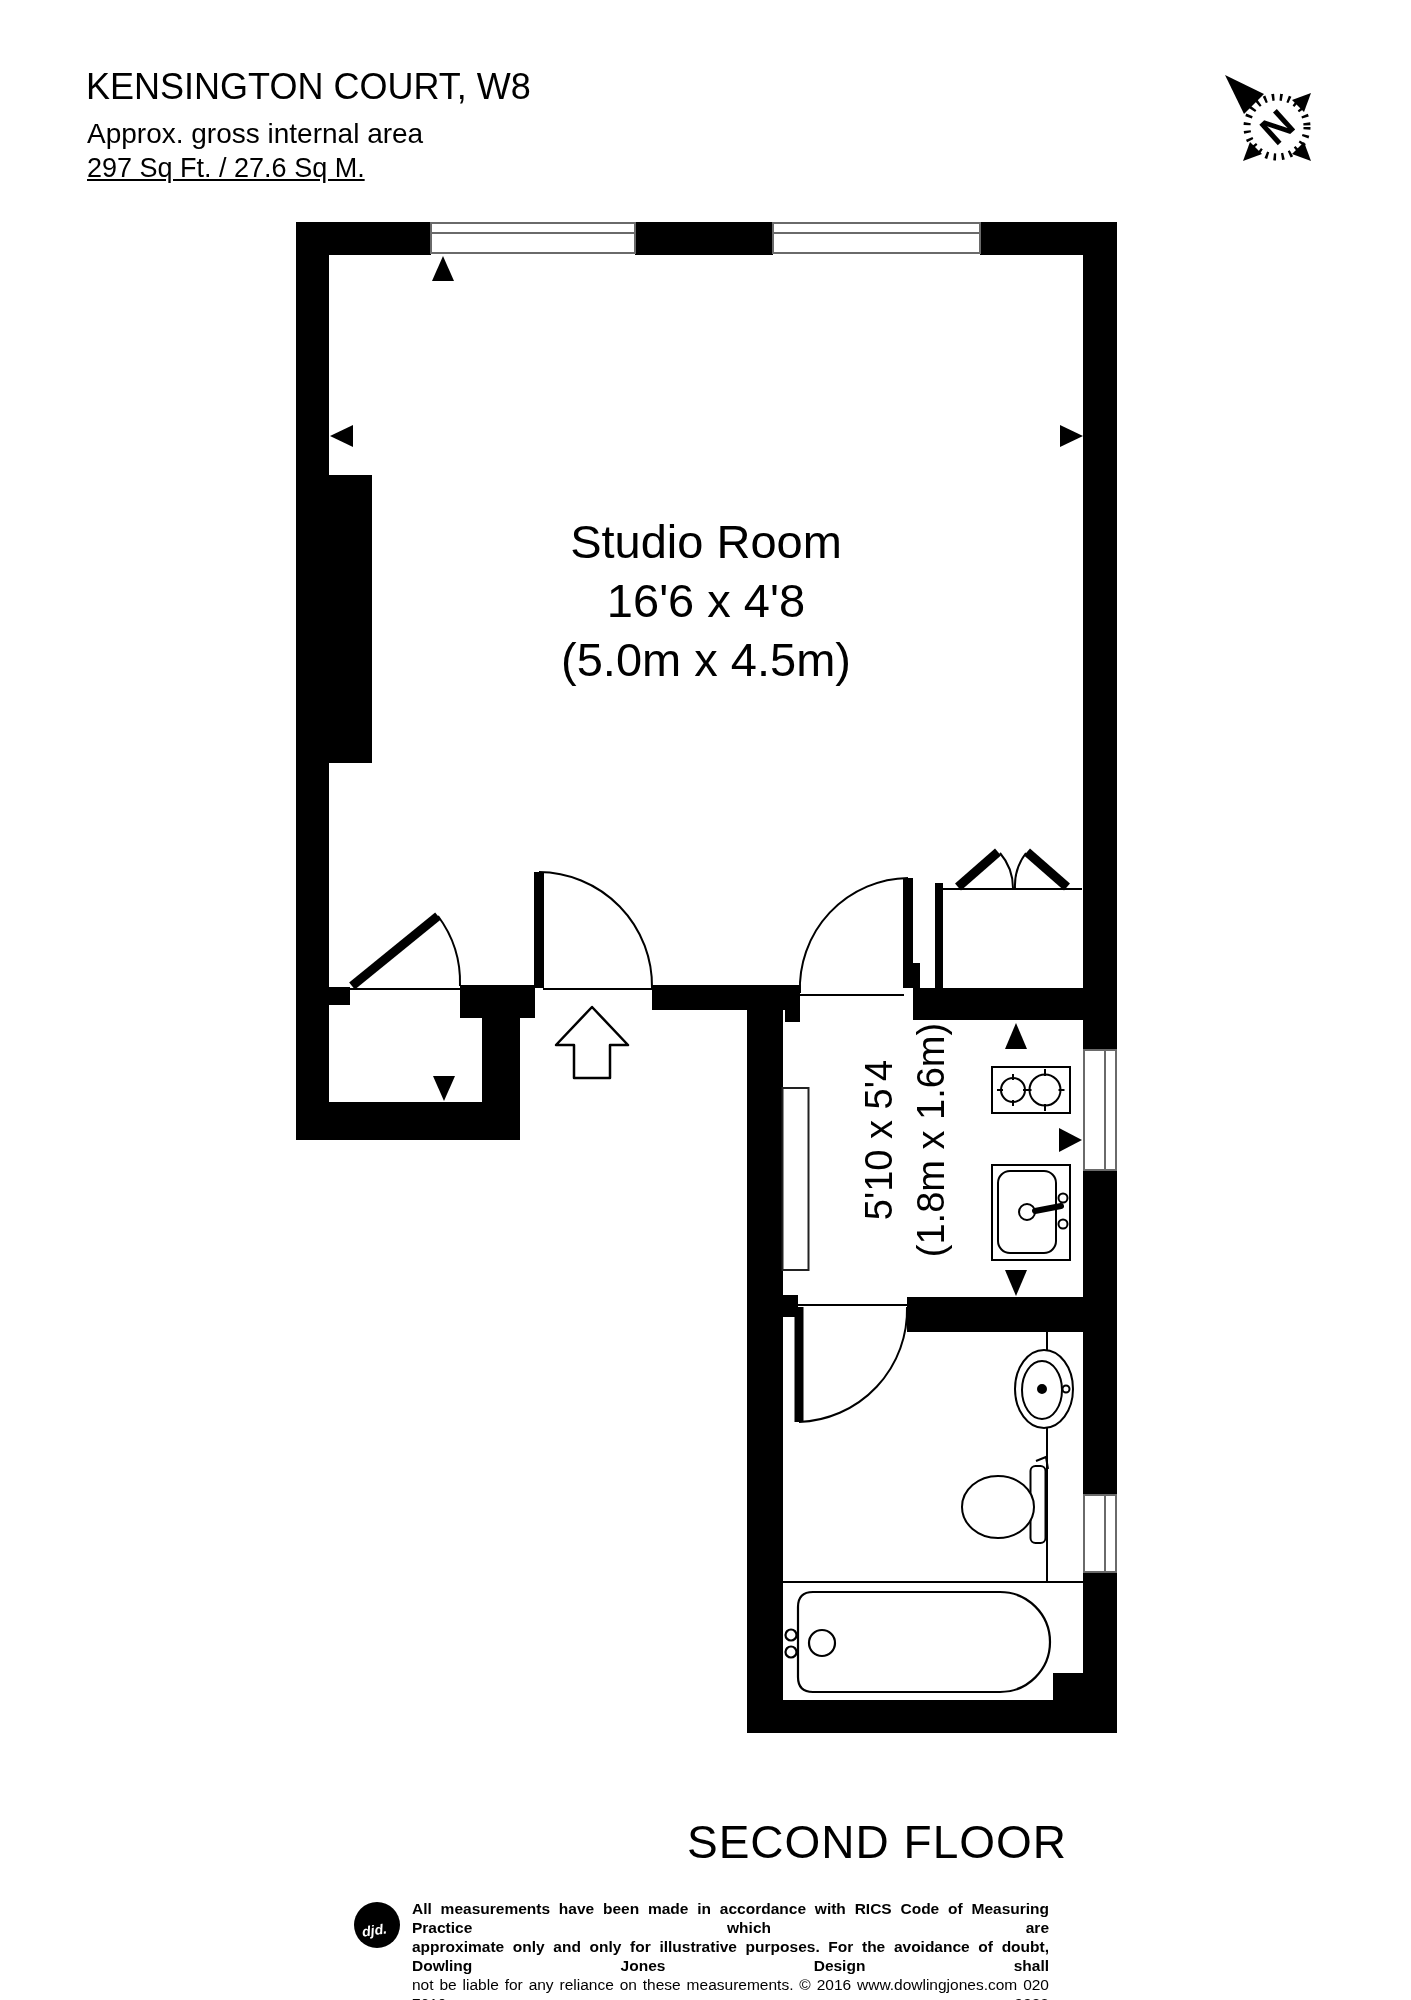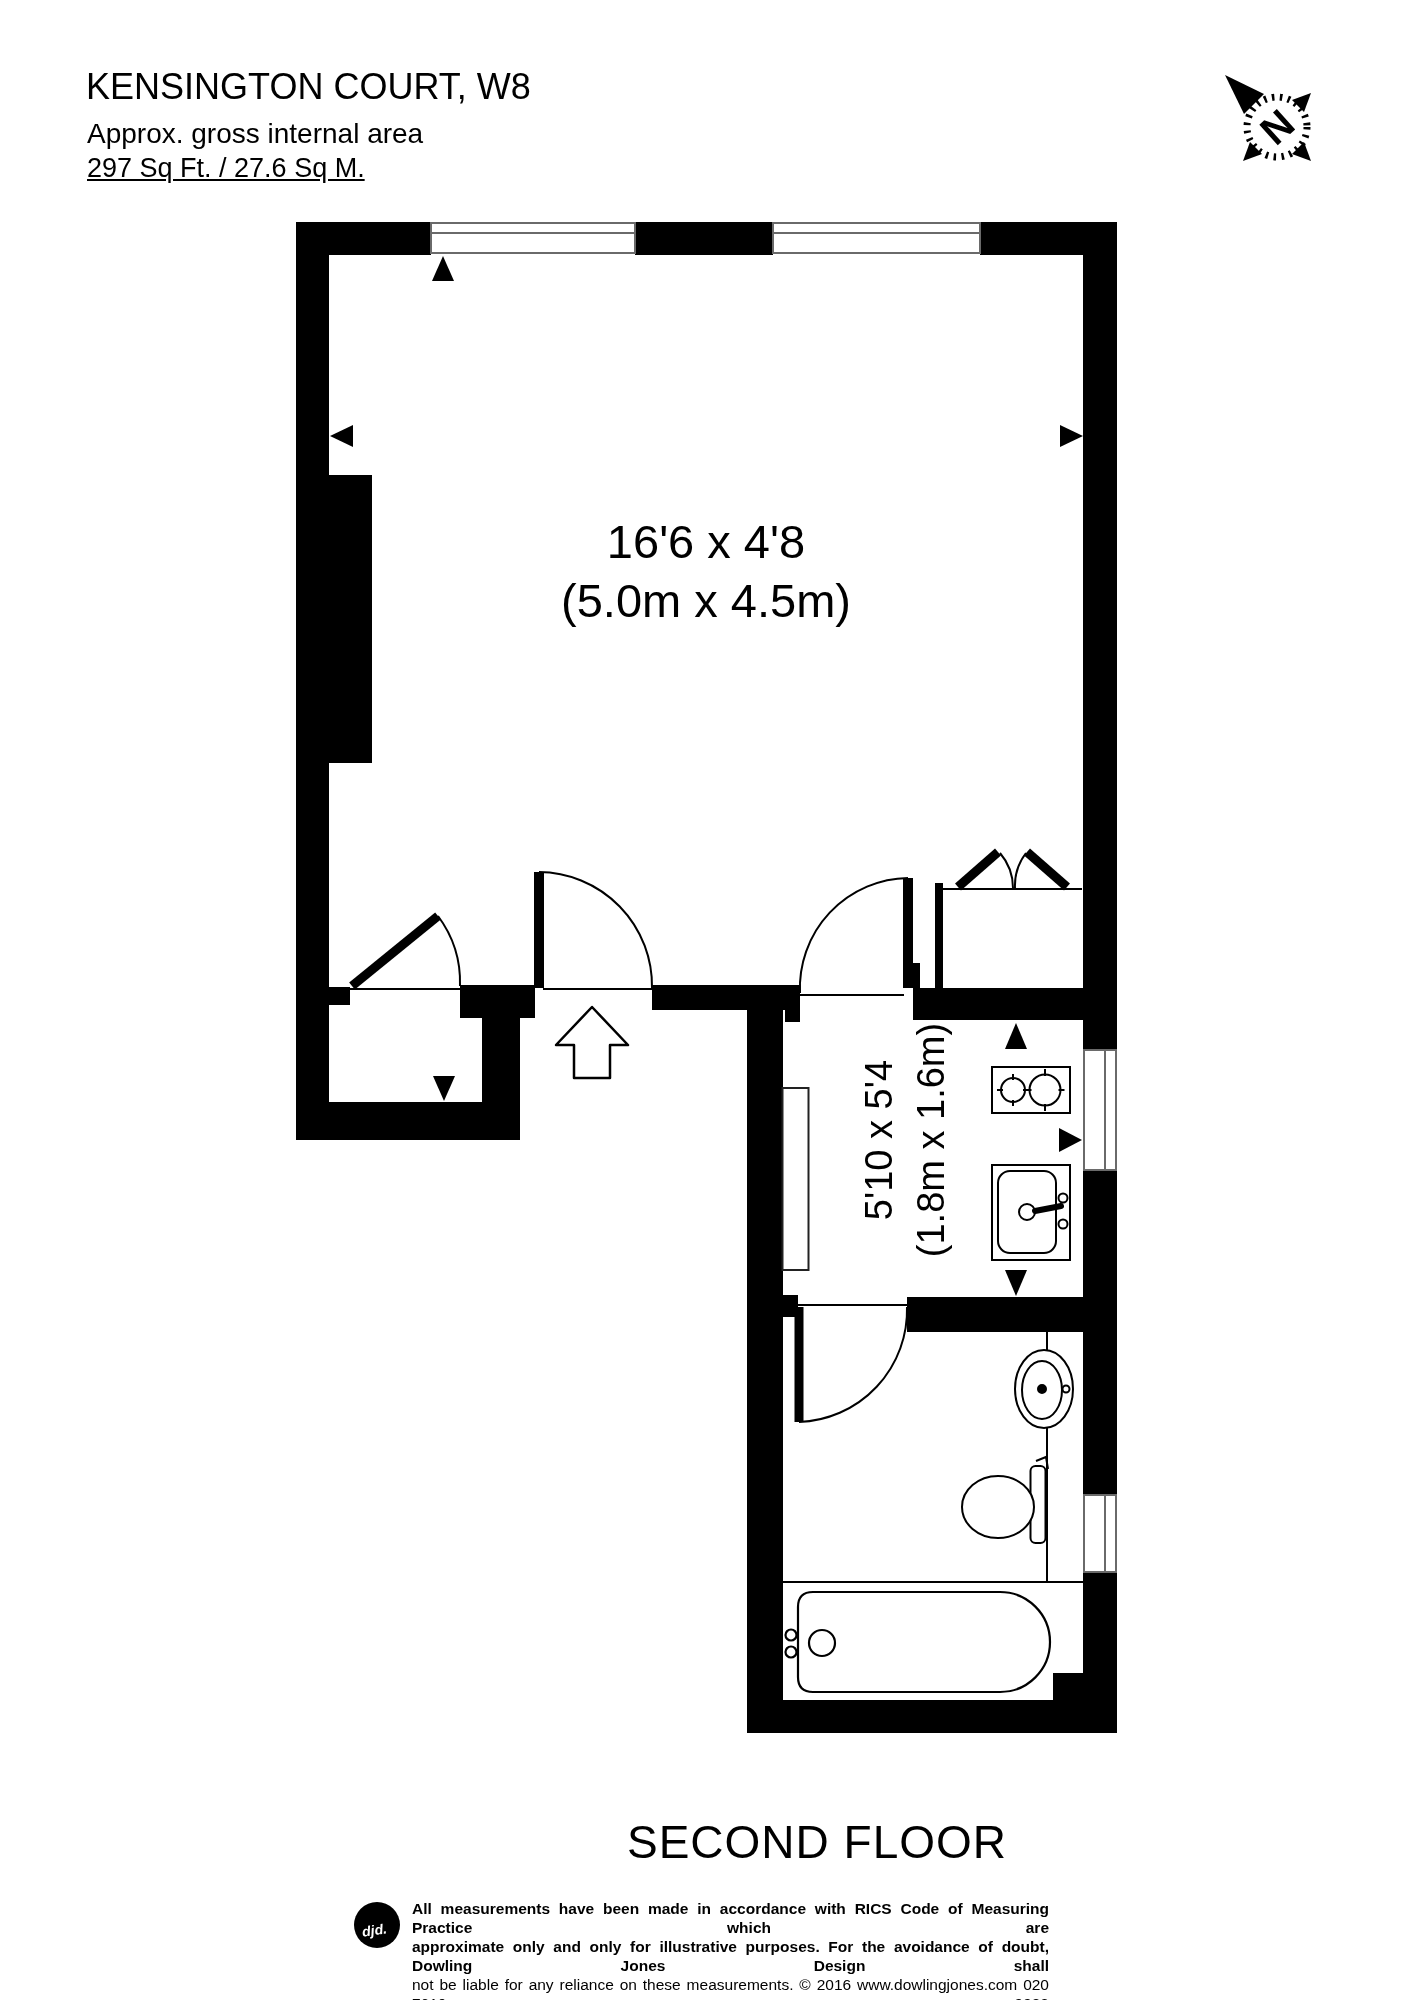--- a/index.html
+++ b/index.html
@@ -5,21 +5,21 @@
   html,body{margin:0;padding:0;background:#fff;}
   .page{position:relative;width:1411px;height:2000px;background:#fff;overflow:hidden;
         font-family:"Liberation Sans",sans-serif;color:#000;}
   .abs{position:absolute;}
   .title{left:86px;top:66px;font-size:36px;letter-spacing:0px;}
   .subtitle{left:87px;top:118px;font-size:28px;}
   .area{left:87px;top:153px;font-size:27px;text-decoration:underline;}
   .studio-label{left:410px;top:512px;width:592px;text-align:center;font-size:47px;line-height:59px;}
   .kitchen-label{left:755px;top:1088px;width:300px;height:104px;text-align:center;
                  font-size:38px;line-height:52px;transform:rotate(-90deg);}
-  .floor-label{left:627px;top:1815px;width:500px;text-align:left;font-size:46px;letter-spacing:1px;}
+  .floor-label{left:627px;top:1815px;width:500px;text-align:center;font-size:46px;letter-spacing:1px;}
   .footer-logo{left:354px;top:1902px;width:46px;height:46px;border-radius:50%;background:#000;}
   .footer-logo span{position:absolute;left:8px;top:20px;color:#fff;font-size:14px;font-weight:bold;
                     font-style:italic;transform:rotate(-8deg);}
   .disclaimer{left:412px;top:1899px;width:637px;font-size:15.5px;line-height:19px;}
   .disclaimer div{text-align:justify;text-align-last:justify;}
   .d-bold{font-weight:bold;}
   svg{position:absolute;left:0;top:0;}
 </style>
 </head>
 <body>
@@ -161,20 +161,21 @@
       <polygon points="1243,161 1262,154 1250,142" fill="#000"></polygon>
       <polygon points="1311,161 1304,142 1292,154" fill="#000"></polygon>
     </g>
   </svg>
 
   <div class="abs title">KENSINGTON COURT, W8</div>
   <div class="abs subtitle">Approx. gross internal area</div>
   <div class="abs area">297 Sq Ft. / 27.6 Sq M.</div>
 
   <div class="abs studio-label">
+    <div>Studio Room</div>
     <div>16'6 x 4'8</div>
     <div>(5.0m x 4.5m)</div>
   </div>
 
   <div class="abs kitchen-label">
     <div>5'10 x 5'4</div>
     <div>(1.8m x 1.6m)</div>
   </div>
 
   <div class="abs floor-label">SECOND FLOOR</div>

